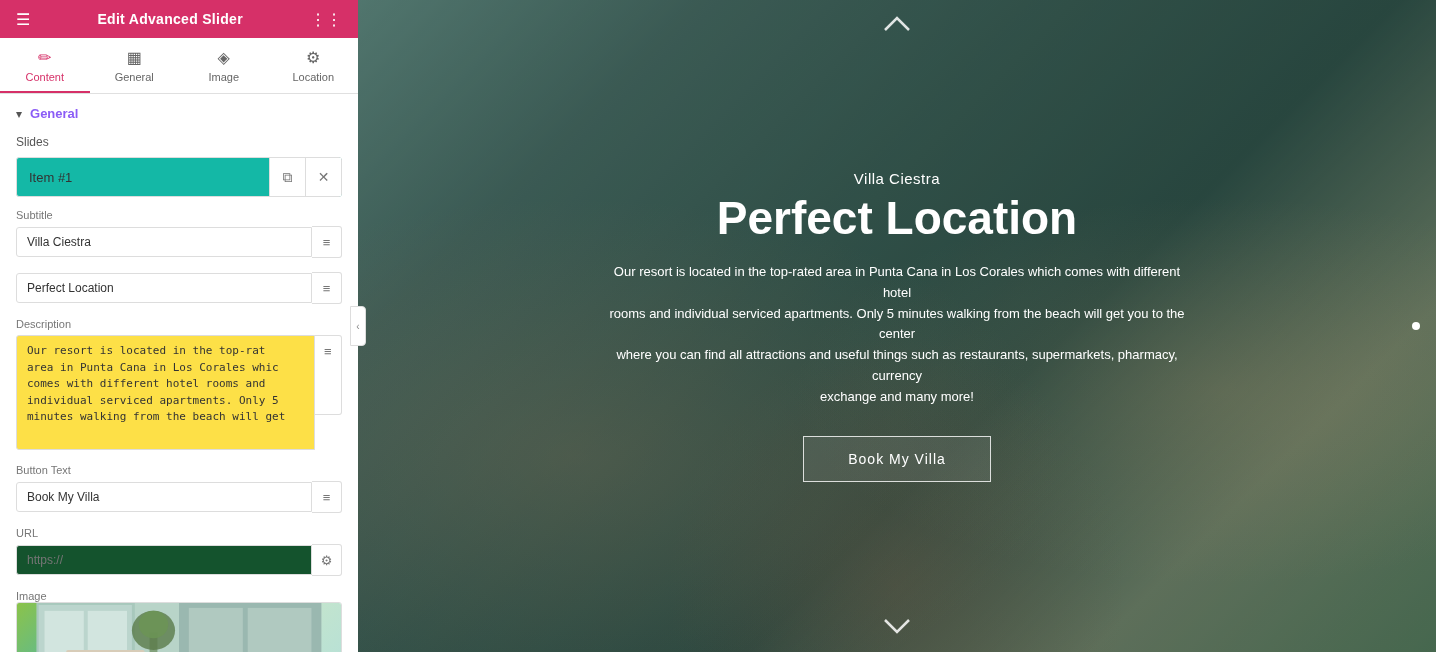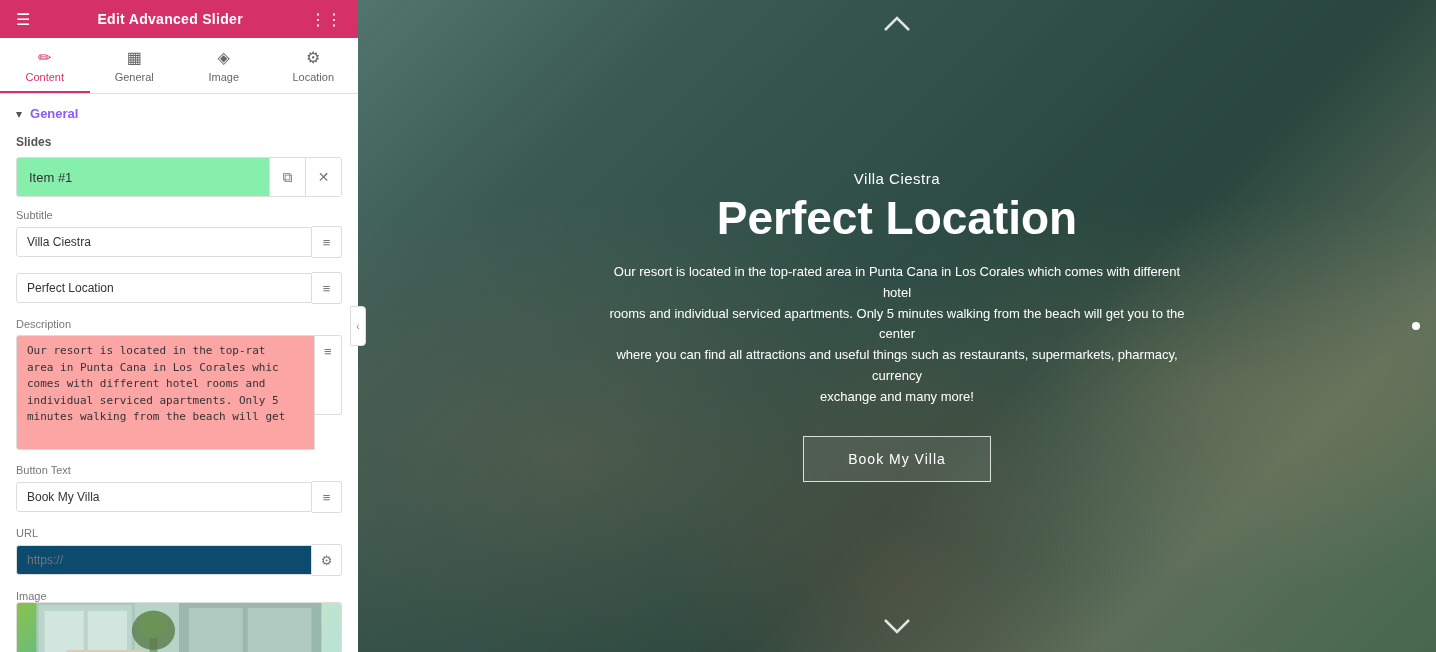--- a/index.html
+++ b/index.html
@@ -86,31 +86,31 @@
       font-weight: 600;
       color: #8b5cf6;
     }
     .chevron-icon { font-size: 12px; color: #555; }
 
     
     .field-section-label {
       font-size: 12px;
       color: #555;
       margin-bottom: 8px;
-      font-weight: 700;
+      font-weight: 400;
     }
 
     
     .slide-item-row {
       display: flex;
       align-items: center;
       border: 1px solid #ddd;
       border-radius: 3px;
       margin-bottom: 12px;
-      background: #86efac;
+      background: #14b8a6;
     }
     .slide-item-label {
       flex: 1;
       padding: 10px 12px;
       font-size: 13px;
       color: #333;
     }
     .slide-item-btn {
       width: 36px;
       height: 38px;
@@ -167,21 +167,21 @@
     .form-textarea {
       width: 100%;
       border: 1px solid #ddd;
       border-radius: 3px 0 0 3px;
       padding: 7px 10px;
       font-size: 11px;
       color: #333;
       font-family: monospace;
       resize: none;
       outline: none;
-      background: #fca5a5;
+      background: #fde047;
       line-height: 1.5;
     }
     .textarea-wrapper {
       display: flex;
       align-items: flex-start;
     }
     .textarea-suffix {
       width: 30px;
       min-height: 80px;
       display: flex;
@@ -203,21 +203,21 @@
       align-items: center;
     }
     .url-input {
       flex: 1;
       border: 1px solid #ddd;
       border-radius: 3px 0 0 3px;
       padding: 7px 10px;
       font-size: 12px;
       color: #aaa;
       outline: none;
-      background: #0c4a6e;
+      background: #14532d;
     }
     .url-gear-btn {
       width: 30px;
       height: 32px;
       display: flex;
       align-items: center;
       justify-content: center;
       border: 1px solid #ddd;
       border-left: none;
       border-radius: 0 3px 3px 0;

